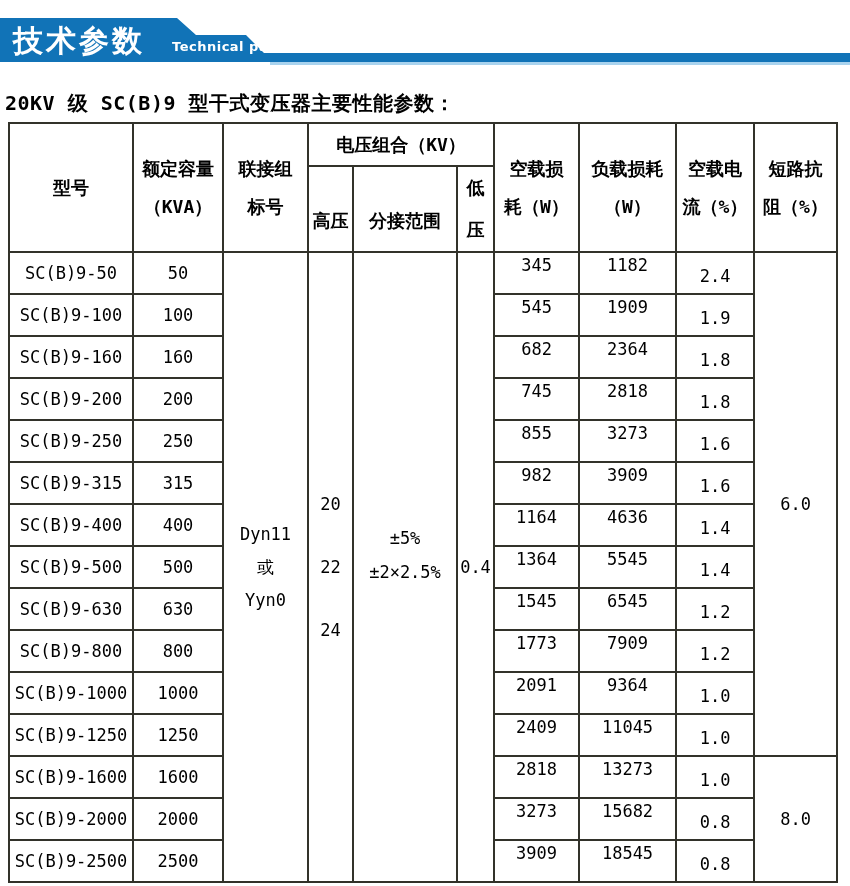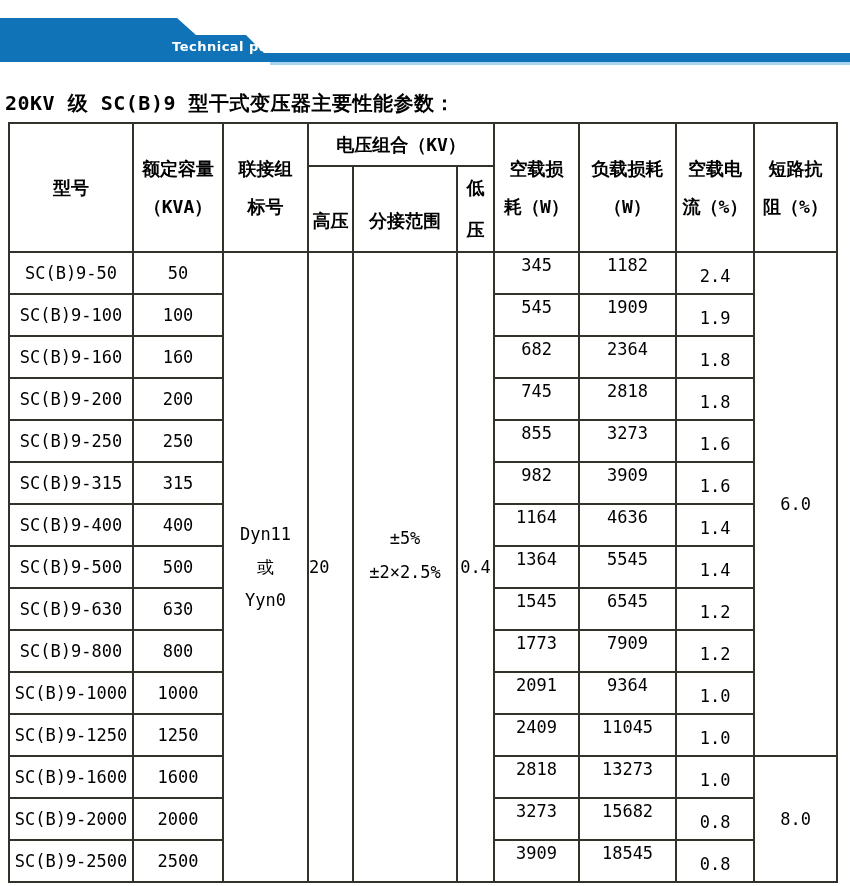--- a/index.html
+++ b/index.html
@@ -52,28 +52,29 @@
   .spec thead tr.h2 { height:82px; }
   .spec thead th.sub-low { vertical-align:middle; padding-top:24px; line-height:24px; }
   .spec thead th.lv-head { line-height:42px; padding-top:0; }
   .spec thead th.vg-head { line-height:24px; }
   .spec tbody tr { height:42px;margin-top:35px; }
   .spec tbody td { font-size:17px; vertical-align:middle; }
   .spec td.c-loss { vertical-align:top; padding-top:2px; }
   .spec td.c-cur  { vertical-align:bottom; padding-bottom:7px; }
   .conn-text { white-space:pre-line; line-height:33px; font-size:17px; }
   .tap-text  { white-space:pre-line; line-height:34px; font-size:17px; position:relative; top:-12px; }
-  .hv-stack  { display:flex; flex-direction:row; align-items:center; gap:43px; font-size:17px; }
+  .hv-stack  { display:flex; flex-direction:column; align-items:center; gap:43px; font-size:17px; }
 </style>
 </head>
 <body>
 
 <div class="banner">
   <div class="banner-shape"></div>
   <div class="banner-underline"></div>
+  <div class="banner-cn">技术参数</div>
   <div class="banner-en">Technical parameter</div>
 </div>
 
 <div class="page-title">20KV 级 SC(B)9 型干式变压器主要性能参数：</div>
 
 <table class="spec">
   <colgroup>
     <col style="width:124px">
       <col style="width:90px">
       <col style="width:85px">

